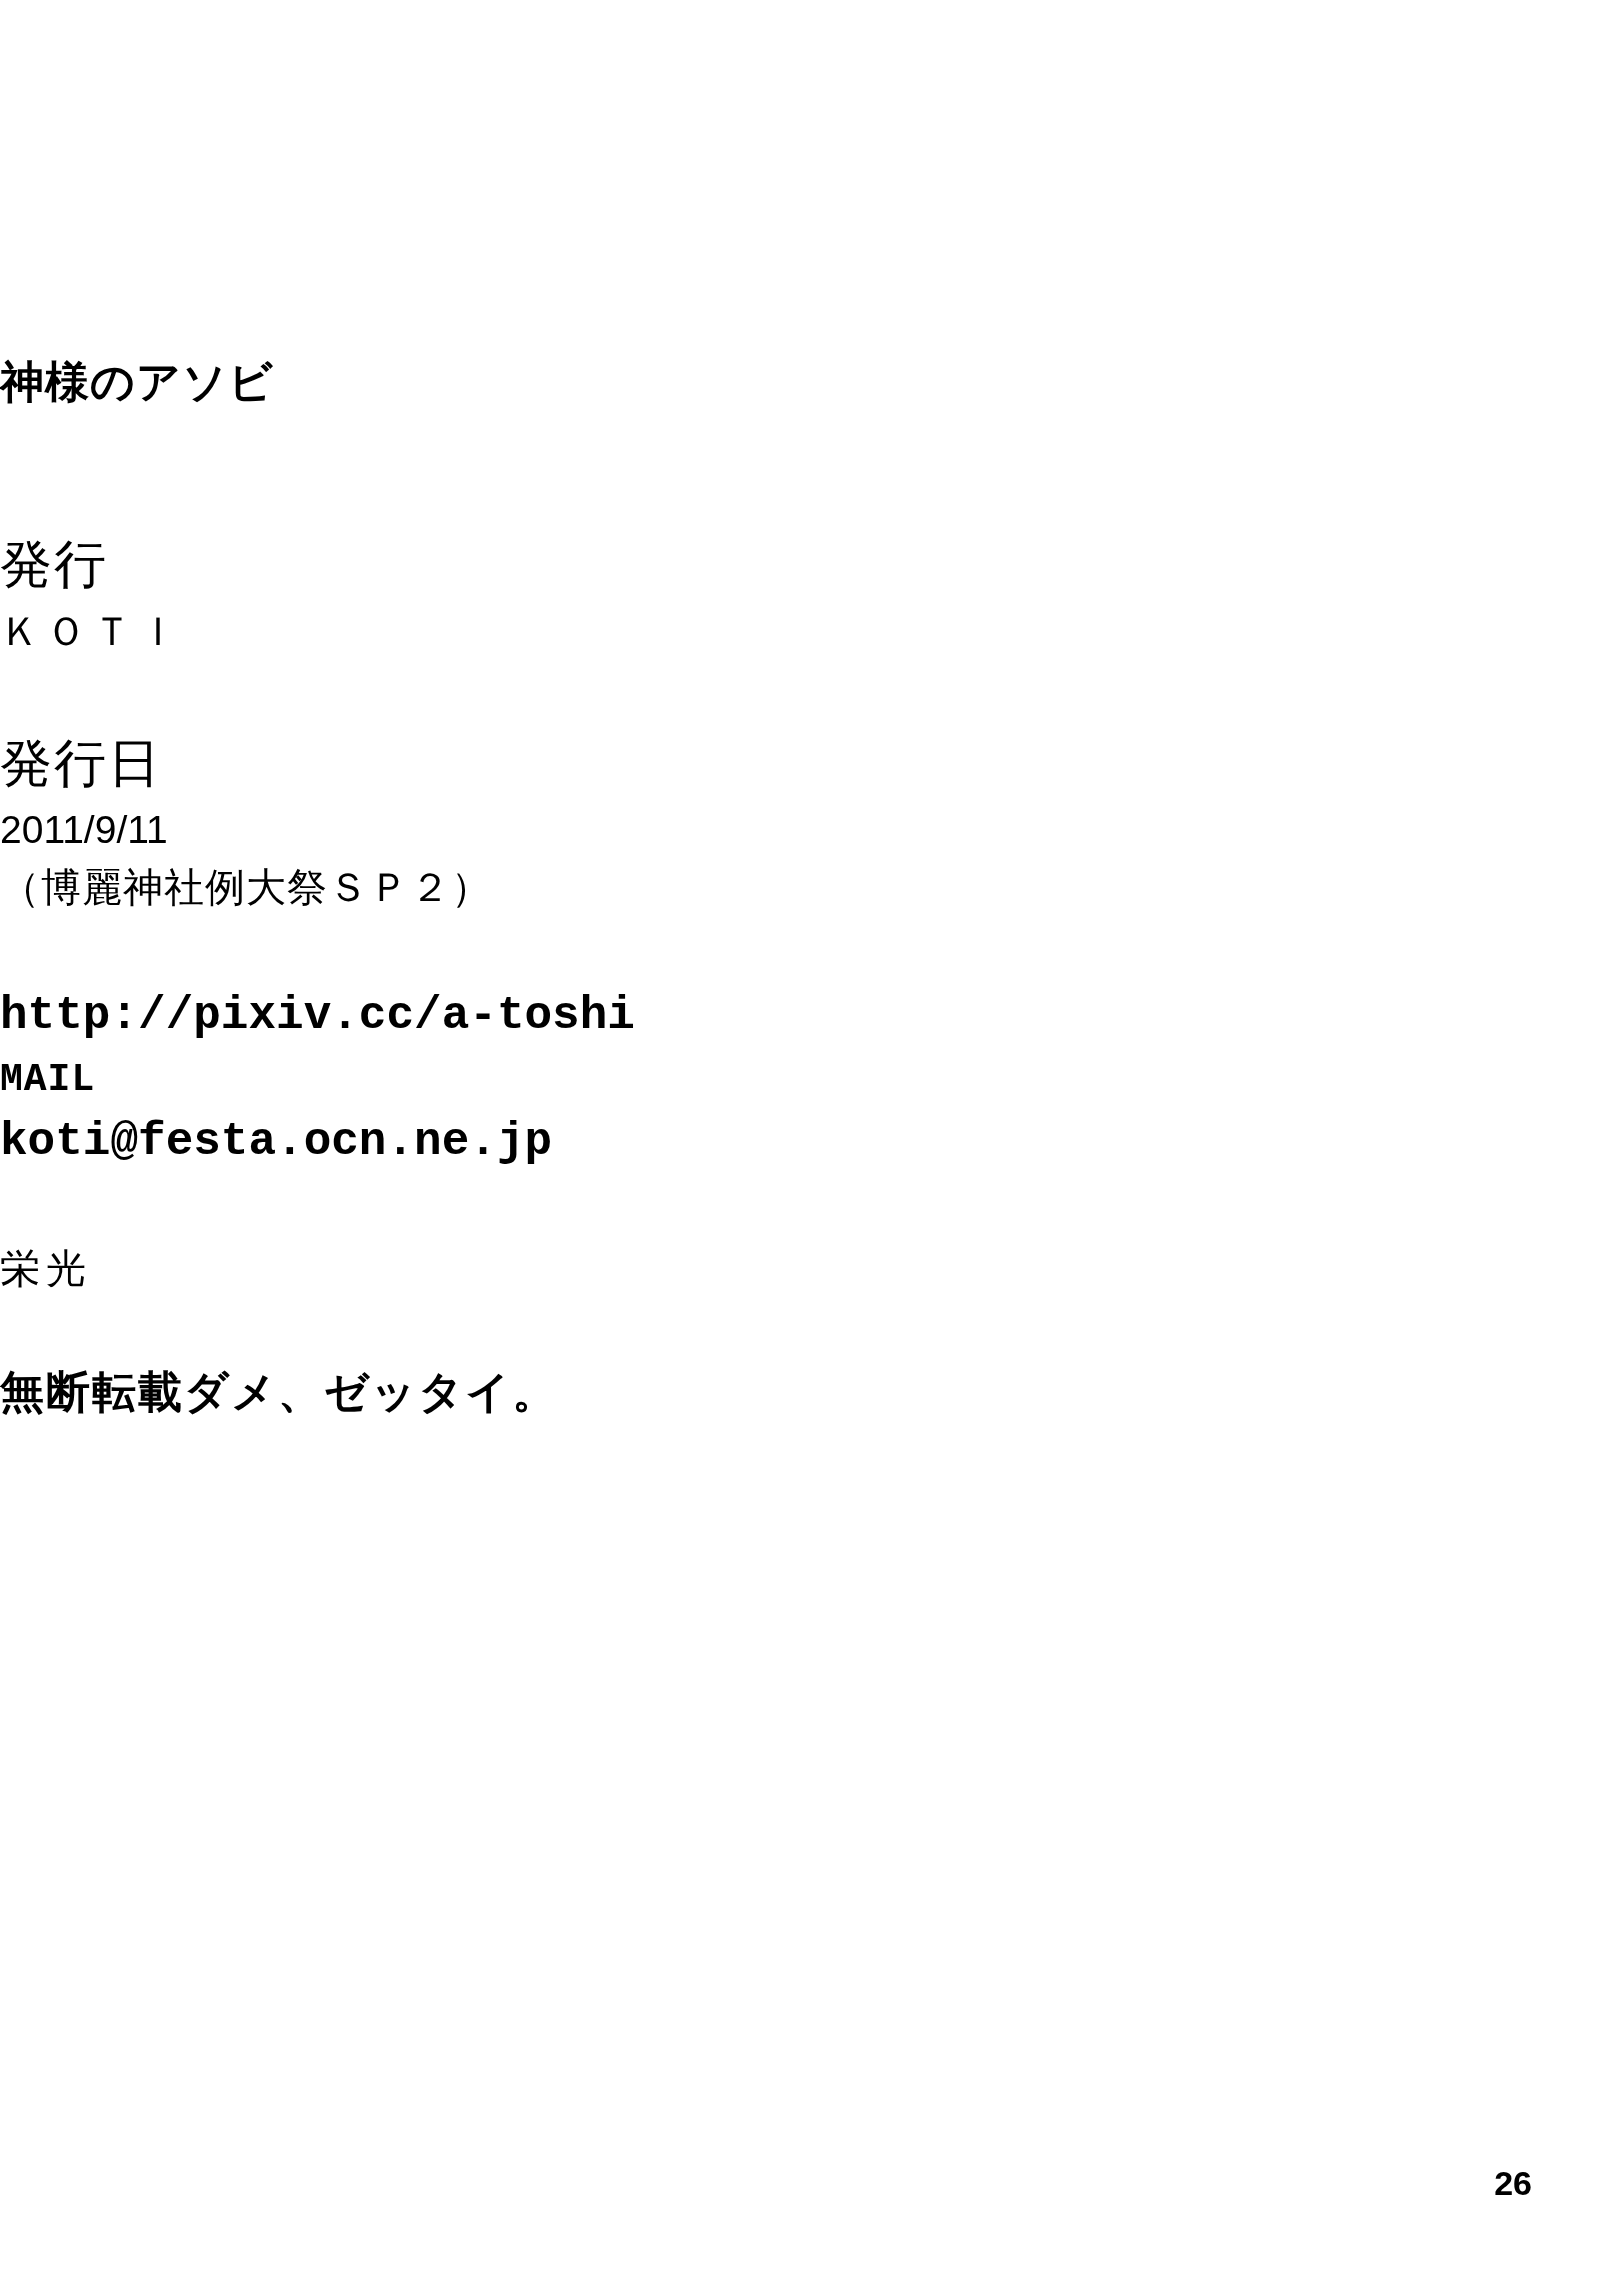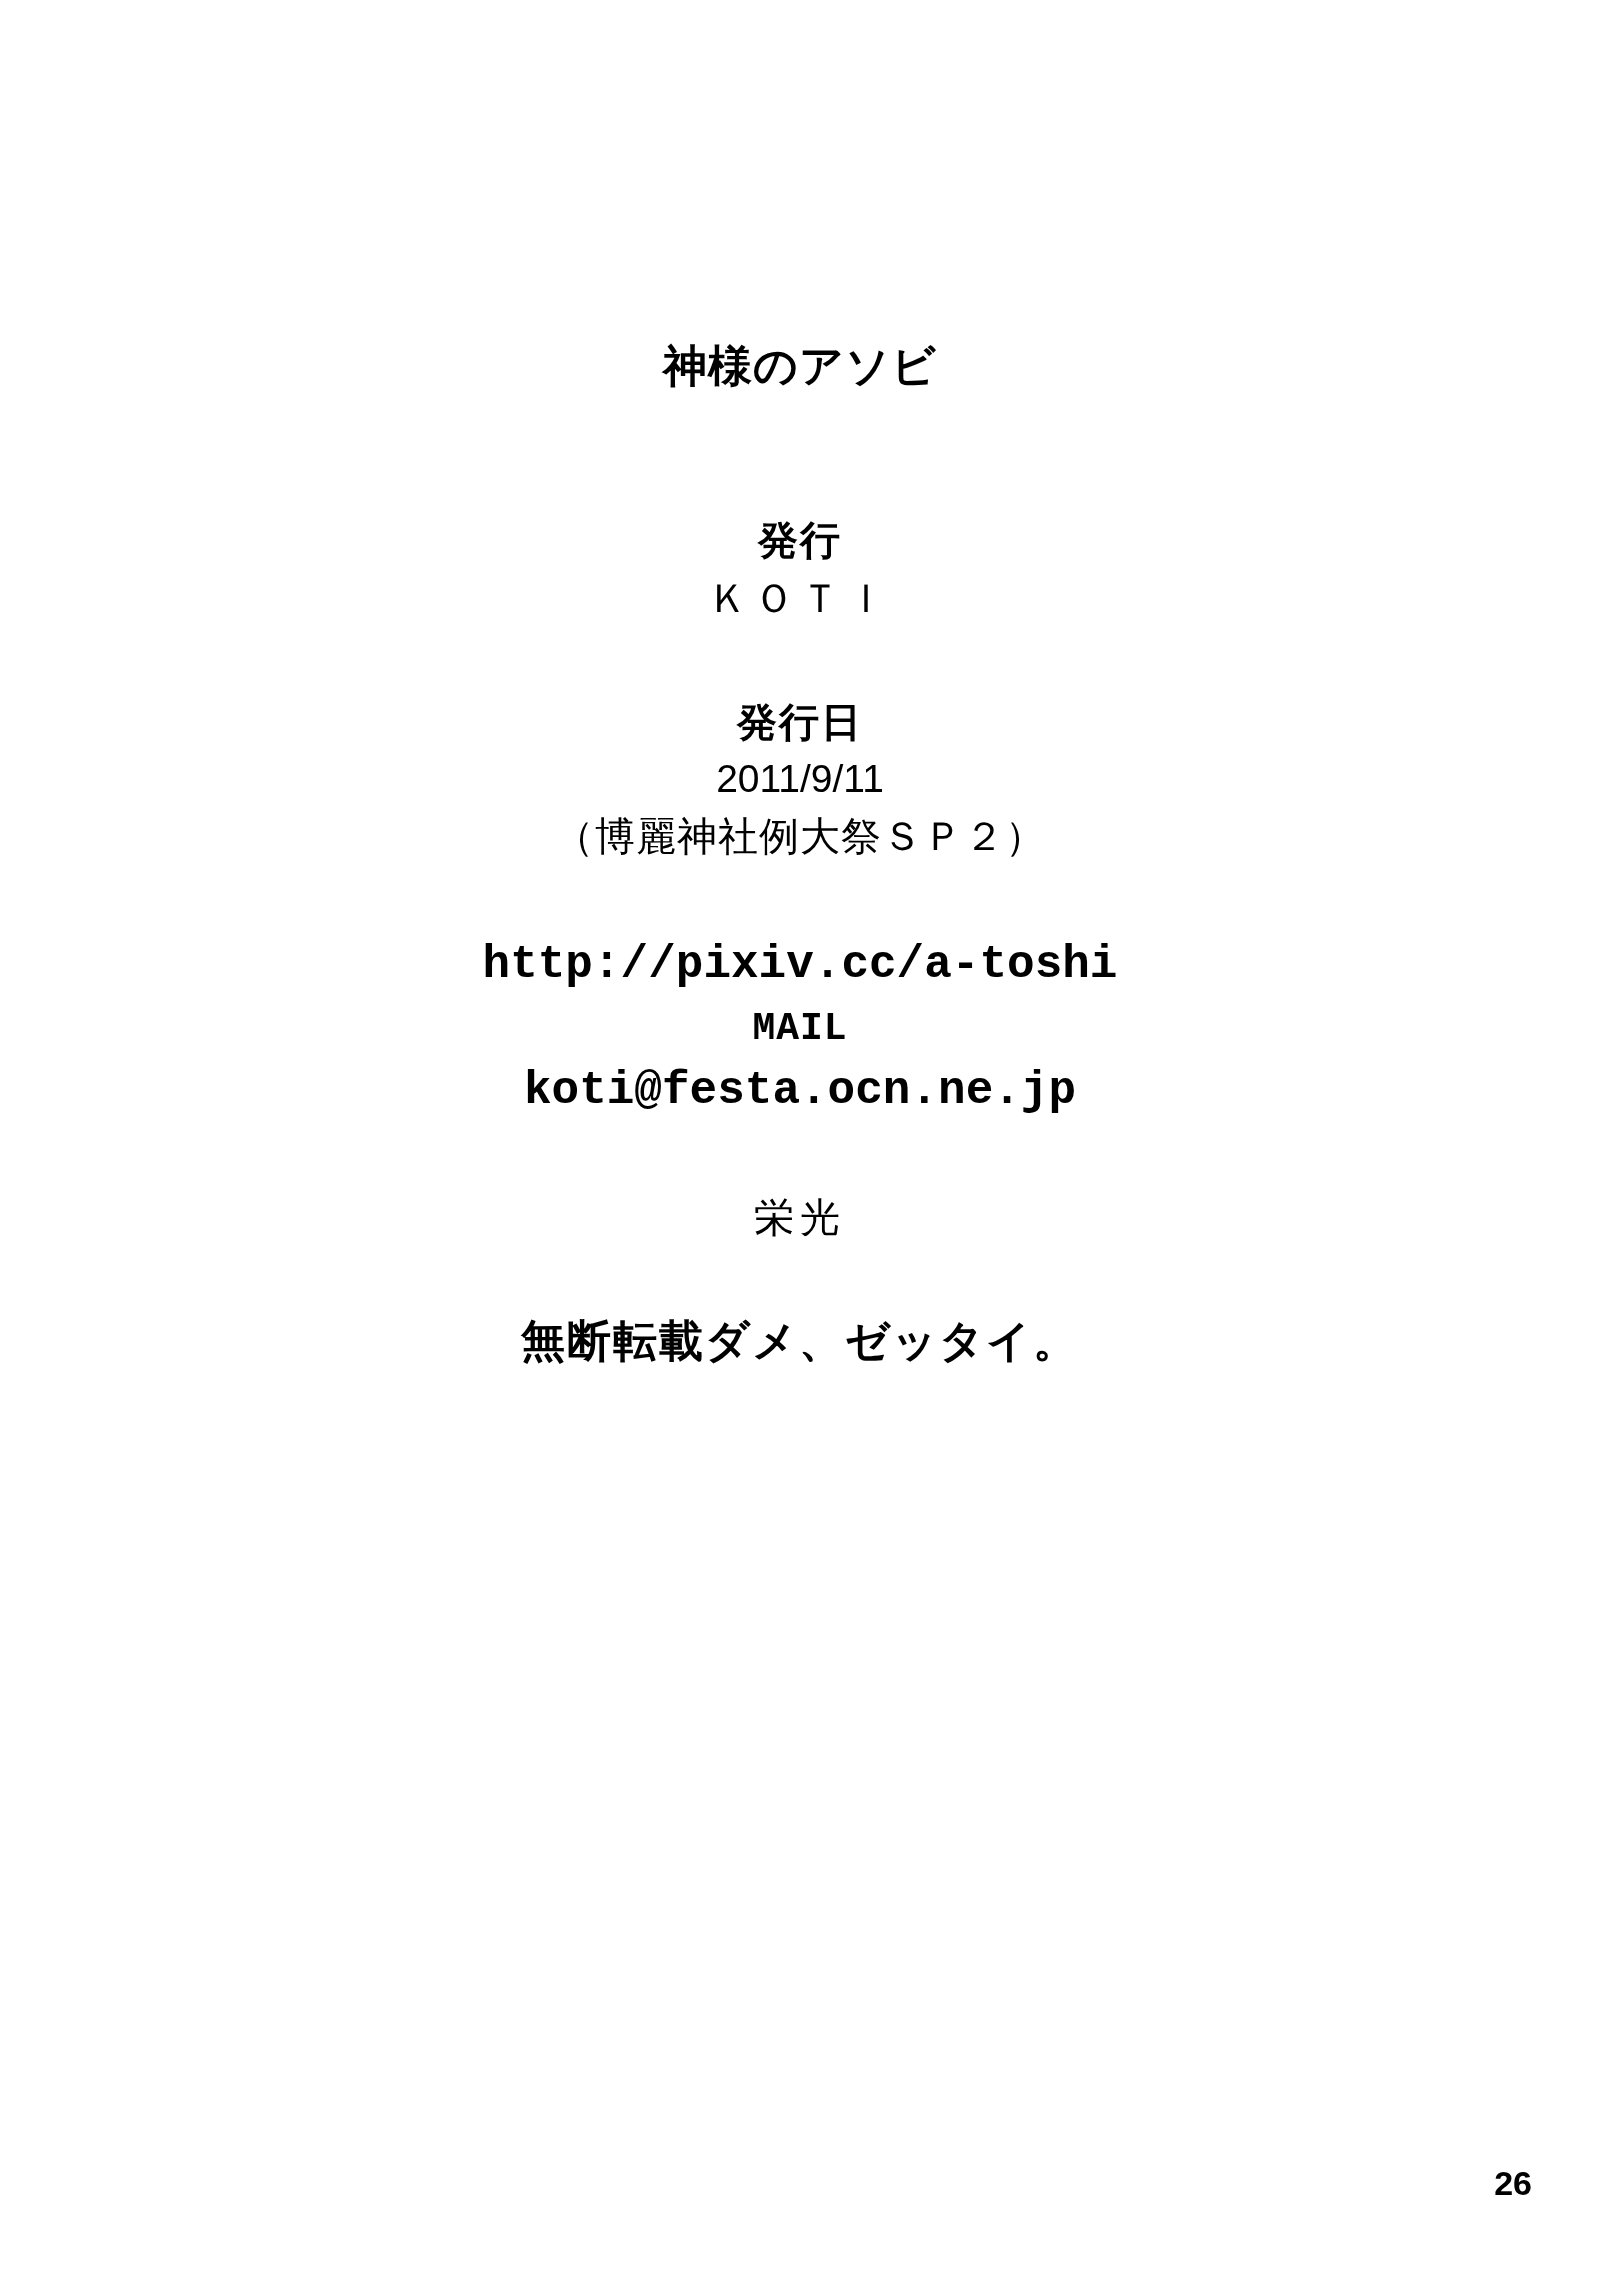--- a/index.html
+++ b/index.html
@@ -19,39 +19,39 @@
   .page {
     position: absolute;
     inset: 0;
     background: #ffffff;
   }
 
   .colophon {
     position: absolute;
     left: 0;
     right: 0;
-    top: 340px;
-    text-align: center;
+    top: 356px;
+    text-align: left;
   }
 
   .title {
     font-size: 44px;
     font-weight: bold;
     letter-spacing: 1px;
     line-height: 1.2;
     margin: 0 0 118px 0;
   }
 
   .block {
     margin-bottom: 66px;
   }
 
   .block .lbl {
-    font-size: 40px;
-    font-weight: bold;
+    font-size: 52px;
+    font-weight: normal;
     line-height: 1.45;
     letter-spacing: 2px;
   }
 
   .block .val {
     font-size: 40px;
     font-weight: normal;
     line-height: 1.45;
     letter-spacing: 6px;
   }

